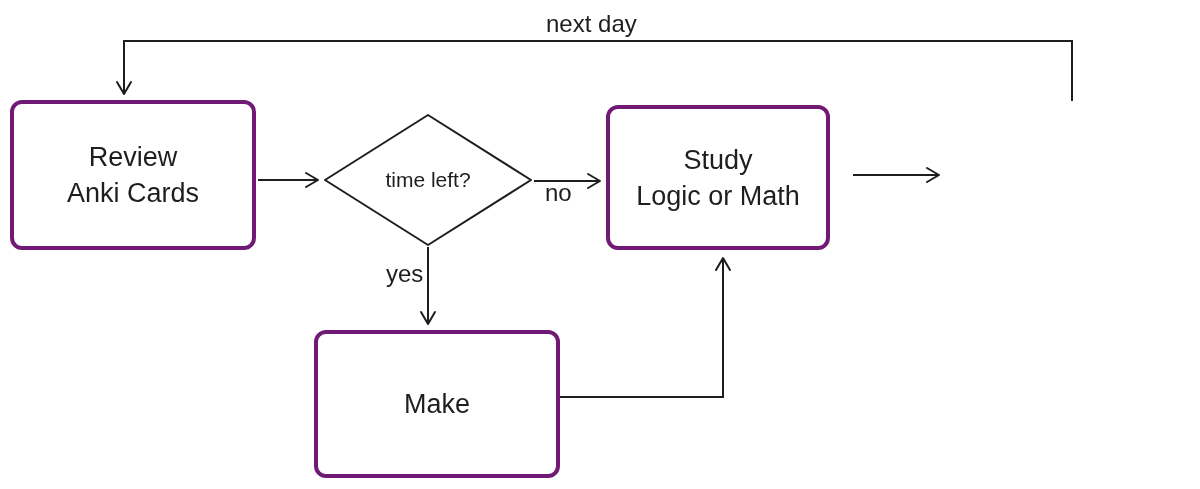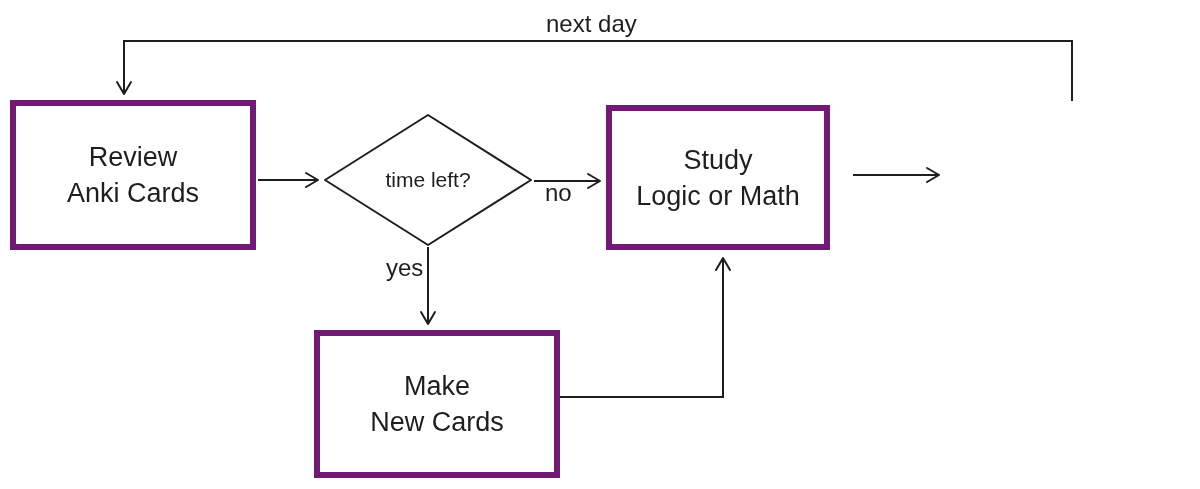--- a/index.html
+++ b/index.html
@@ -20,23 +20,23 @@
   .node {
     position: absolute;
     box-sizing: border-box;
     display: flex;
     flex-direction: column;
     justify-content: center;
     align-items: center;
     text-align: center;
   }
   .box {
-    border: 6px solid #701a75;
+    border: 4px solid #701a75;
     background: #ffffff;
-    border-radius: 0;
+    border-radius: 12px;
   }
   .box-label span { display: block; font-size: 27px; line-height: 36px; }
   .decision-label {
     position: absolute;
     text-align: center;
     font-size: 21px;
     line-height: 26px;
   }
   .edge-label {
     position: absolute;
@@ -85,23 +85,22 @@
     <div class="box-label">
       <span>Study</span>
       <span>Logic or Math</span>
     </div>
   </div>
 
 
   <div class="node box" style="left:314px; top:330px; width:246px; height:148px;">
     <div class="box-label">
       <span>Make</span>
-      <span>New Cards</span>
     </div>
   </div>
 
   <span class="edge-label" style="left:546px; top:12px;">next day</span>
 
   <span class="edge-label" style="left:545px; top:181px;">no</span>
 
-  <span class="edge-label" style="left:386px; top:256px;">yes</span>
+  <span class="edge-label" style="left:386px; top:262px;">yes</span>
 
 </div>
 
 </body></html>

